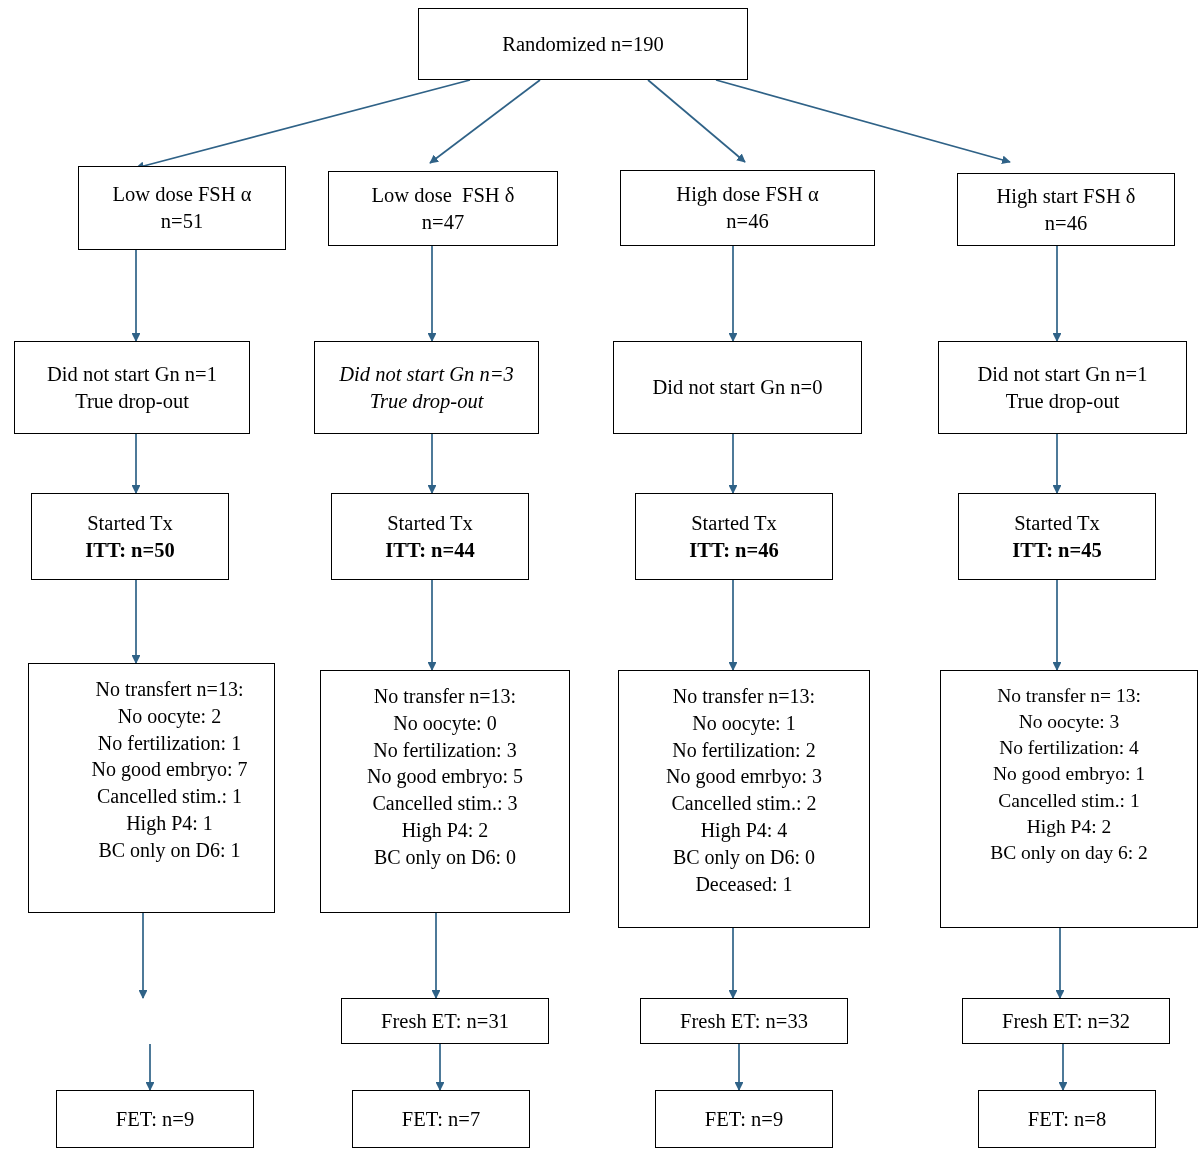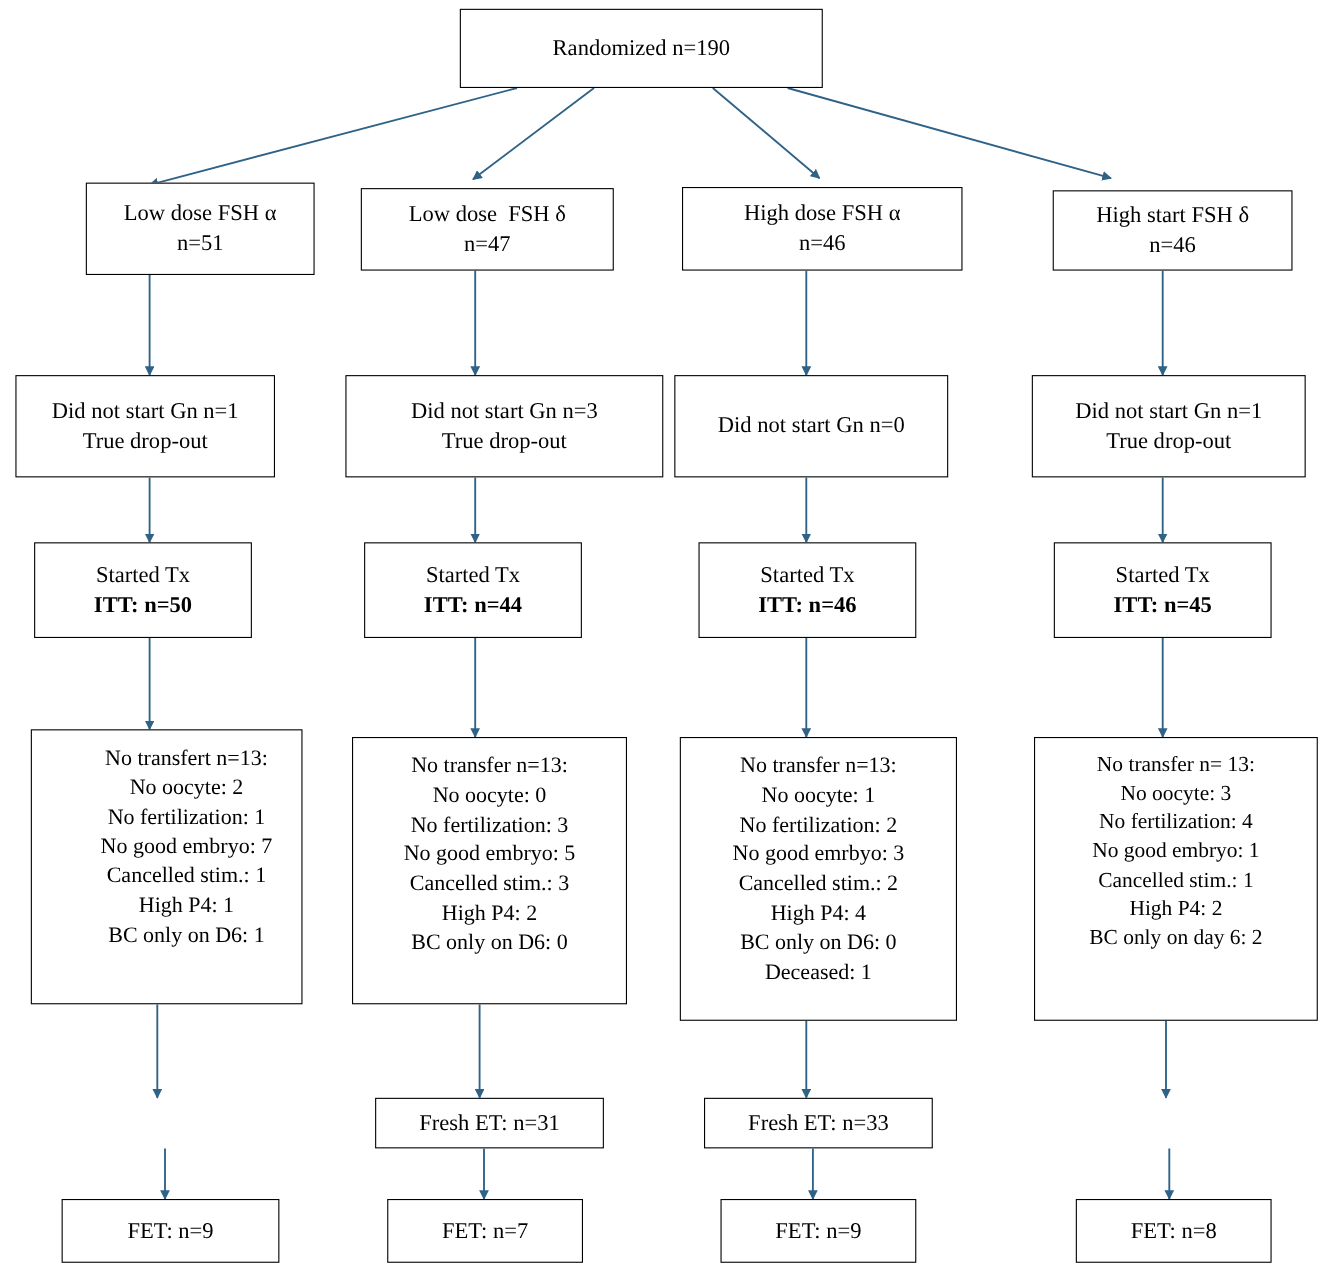--- a/index.html
+++ b/index.html
@@ -134,21 +134,21 @@
 
   <div class="node" style="left:56px; top:1090px; width:198px; height:58px;">
     <span class="ln">FET: n=9</span>
   </div>
 
   <div class="node" style="left:328px; top:171px; width:230px; height:75px;">
     <span class="ln">Low dose  FSH δ</span>
     <span class="ln">n=47</span>
   </div>
 
-  <div class="node" style="left:314px; top:341px; width:289px; height:93px;">
+  <div class="node" style="left:314px; top:341px; width:225px; height:93px;font-style:italic;">
     <span class="ln">Did not start Gn n=3</span>
     <span class="ln">True drop-out</span>
   </div>
 
   <div class="node" style="left:331px; top:493px; width:198px; height:87px;">
     <span class="ln">Started Tx</span>
     <span class="ln bold">ITT: n=44</span>
   </div>
 
   <div class="node list-node" style="left:320px; top:670px; width:250px; height:243px;">
@@ -220,18 +220,21 @@
   <div class="node list-node tight" style="left:940px; top:670px; width:258px; height:258px;">
     <span class="ln">No transfer n= 13:</span>
     <span class="ln">No oocyte: 3</span>
     <span class="ln">No fertilization: 4</span>
     <span class="ln">No good embryo: 1</span>
     <span class="ln">Cancelled stim.: 1</span>
     <span class="ln">High P4: 2</span>
     <span class="ln">BC only on day 6: 2</span>
   </div>
 
+  <div class="node" style="left:962px; top:998px; width:208px; height:46px;">
+    <span class="ln">Fresh ET: n=32</span>
+  </div>
 
   <div class="node" style="left:978px; top:1090px; width:178px; height:58px;">
     <span class="ln">FET: n=8</span>
   </div>
 
 </div>
 
 </body></html>

